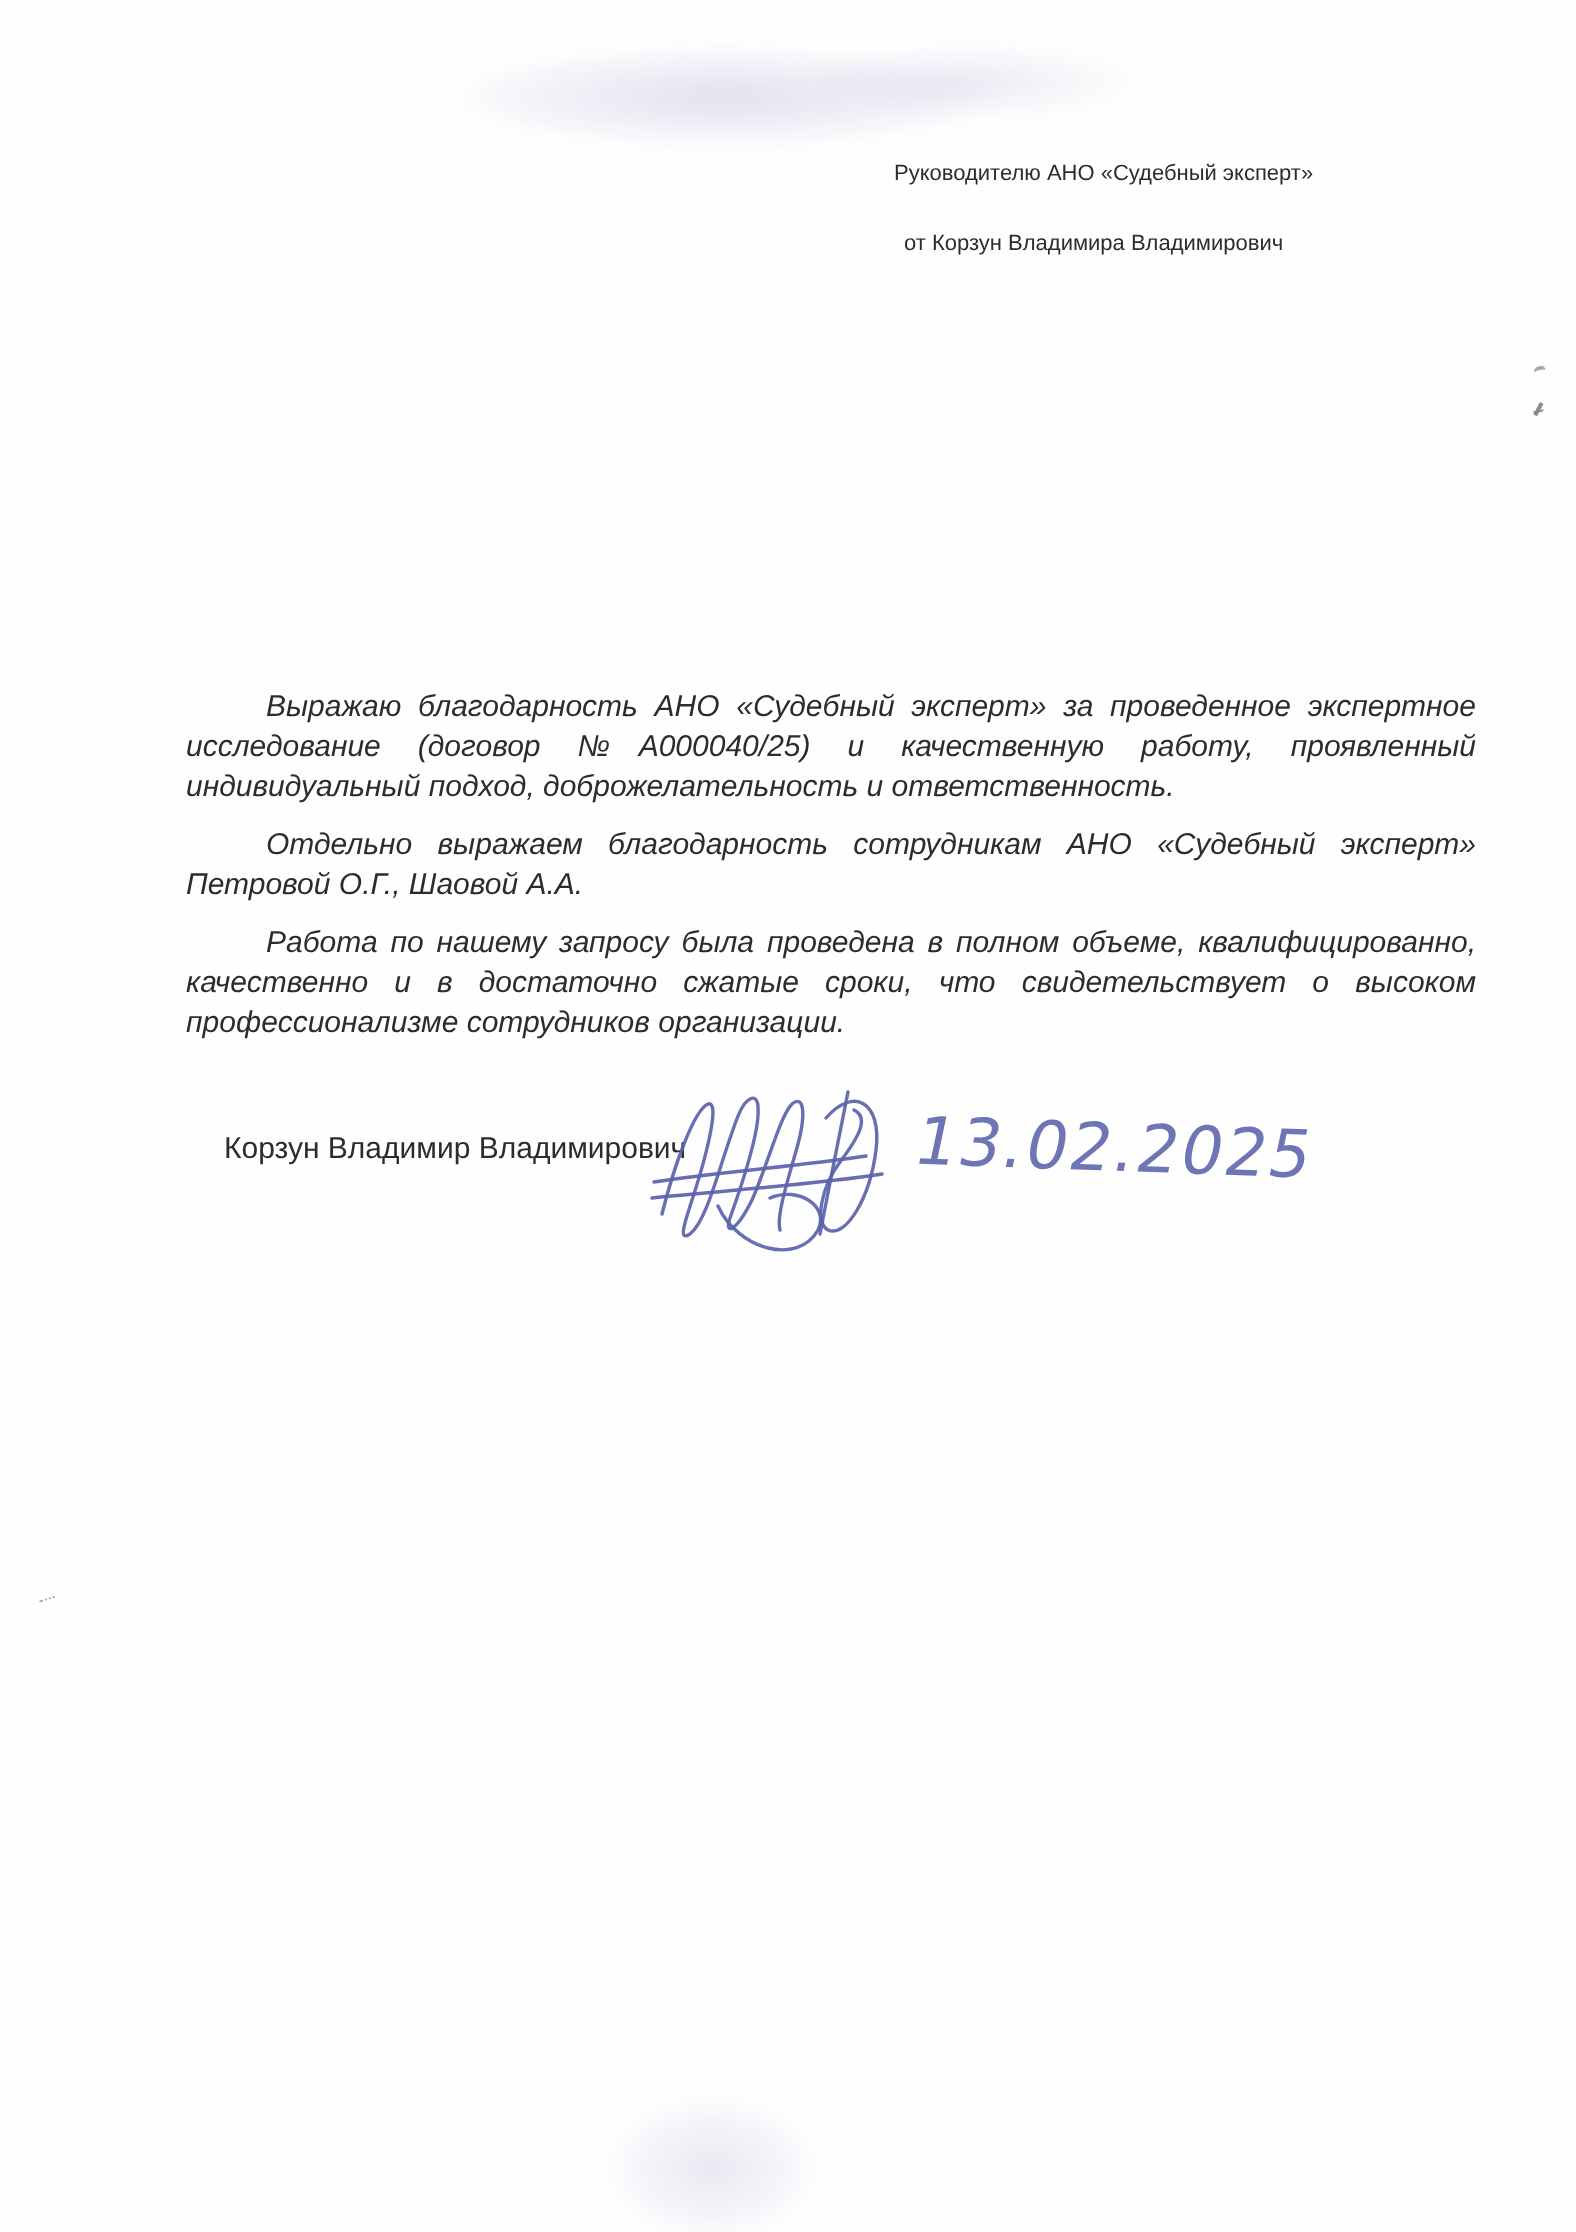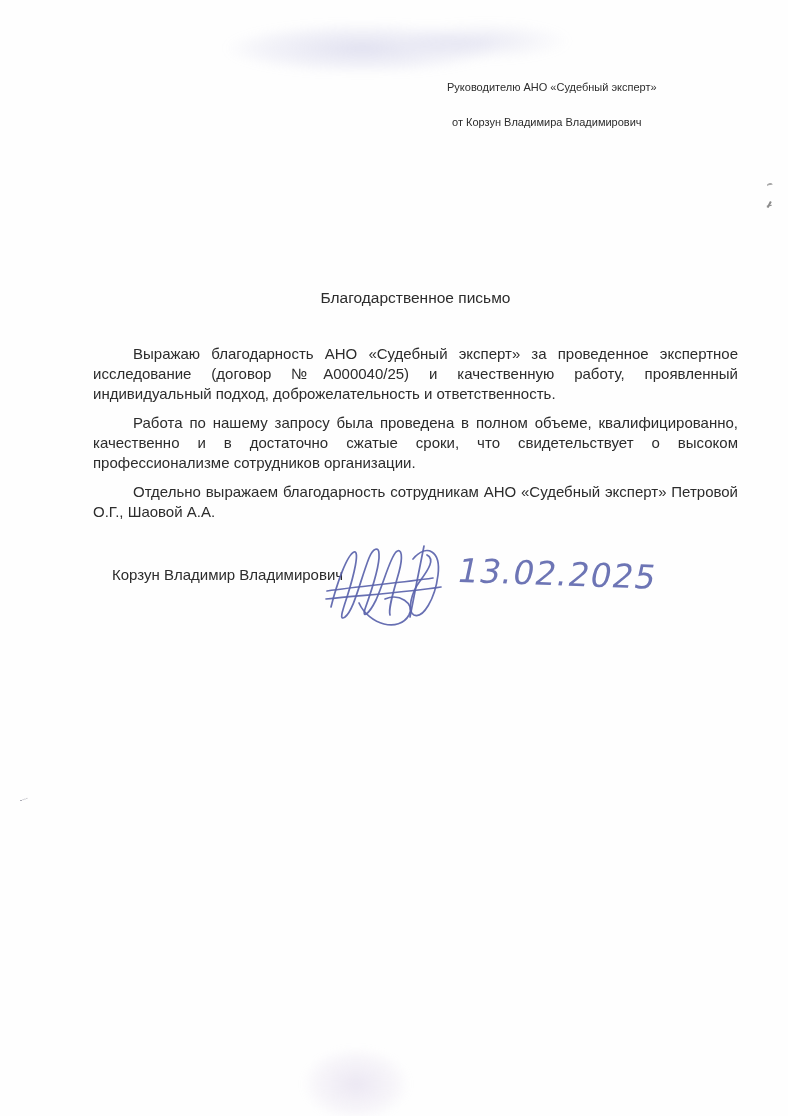--- a/index.html
+++ b/index.html
@@ -44,20 +44,21 @@
   }
 
   .letter-body{
     position:absolute;left:93px;top:344px;width:645px;
     font-size:15px;line-height:20px;
   }
   .letter-body p{
     margin:0 0 9px 0;
     text-align:justify;
     text-indent:40px;
+    font-style:italic;
   }
 
   .signer-name{
     position:absolute;left:112px;top:566px;
     font-size:15px;white-space:nowrap;text-align:center;
   }
 
   .signature-svg{
     position:absolute;left:324px;top:541px;width:142px;height:88px;
     overflow:visible;
@@ -86,26 +87,25 @@
   <div class="smudge smudge-top"></div>
 
   <div class="recipient-block">
     <div class="line1">Руководителю АНО «Судебный эксперт»</div>
     <div class="line2">от Корзун Владимира Владимирович</div>
   </div>
 
   <div class="speck speck-r1"></div>
   <div class="speck speck-r2"></div>
 
-  <div class="letter-title">Благодарственное письмо</div>
 
   <div class="letter-body">
     <p>Выражаю благодарность АНО «Судебный эксперт» за проведенное экспертное исследование (договор №А000040/25) и качественную работу, проявленный индивидуальный подход, доброжелательность и ответственность.</p>
+    <p>Отдельно выражаем благодарность  сотрудникам АНО «Судебный эксперт»  Петровой О.Г., Шаовой А.А.</p>
     <p>Работа по нашему запросу была проведена в полном объеме, квалифицированно, качественно и в достаточно сжатые сроки, что свидетельствует о высоком профессионализме сотрудников организации.</p>
-    <p>Отдельно выражаем благодарность  сотрудникам АНО «Судебный эксперт»  Петровой О.Г., Шаовой А.А.</p>
   </div>
 
   <div class="signer-name">Корзун Владимир Владимирович</div>
 
   <svg class="signature-svg" viewBox="0 0 140 88" xmlns="http://www.w3.org/2000/svg">
     <path d="M6,66 C12,42 22,14 29,11 C35,9 29,34 22,56 C17,71 14,80 20,76 C29,69 35,40 44,17 C48,7 54,5 54,13 C55,25 45,54 40,68 C37,77 43,75 51,59 C59,41 65,17 71,11 C77,6 78,16 74,31 C69,49 63,67 65,74"></path>
     <path d="M99,5 C95,25 89,55 85,76"></path>
     <path d="M88,18 C102,2 116,10 113,34 C110,58 98,78 89,74 C82,70 86,52 95,40 C104,28 110,18 102,14"></path>
     <path d="M2,50 C35,45 75,42 108,37"></path>
     <path d="M1,58 C40,54 85,51 116,46"></path>

